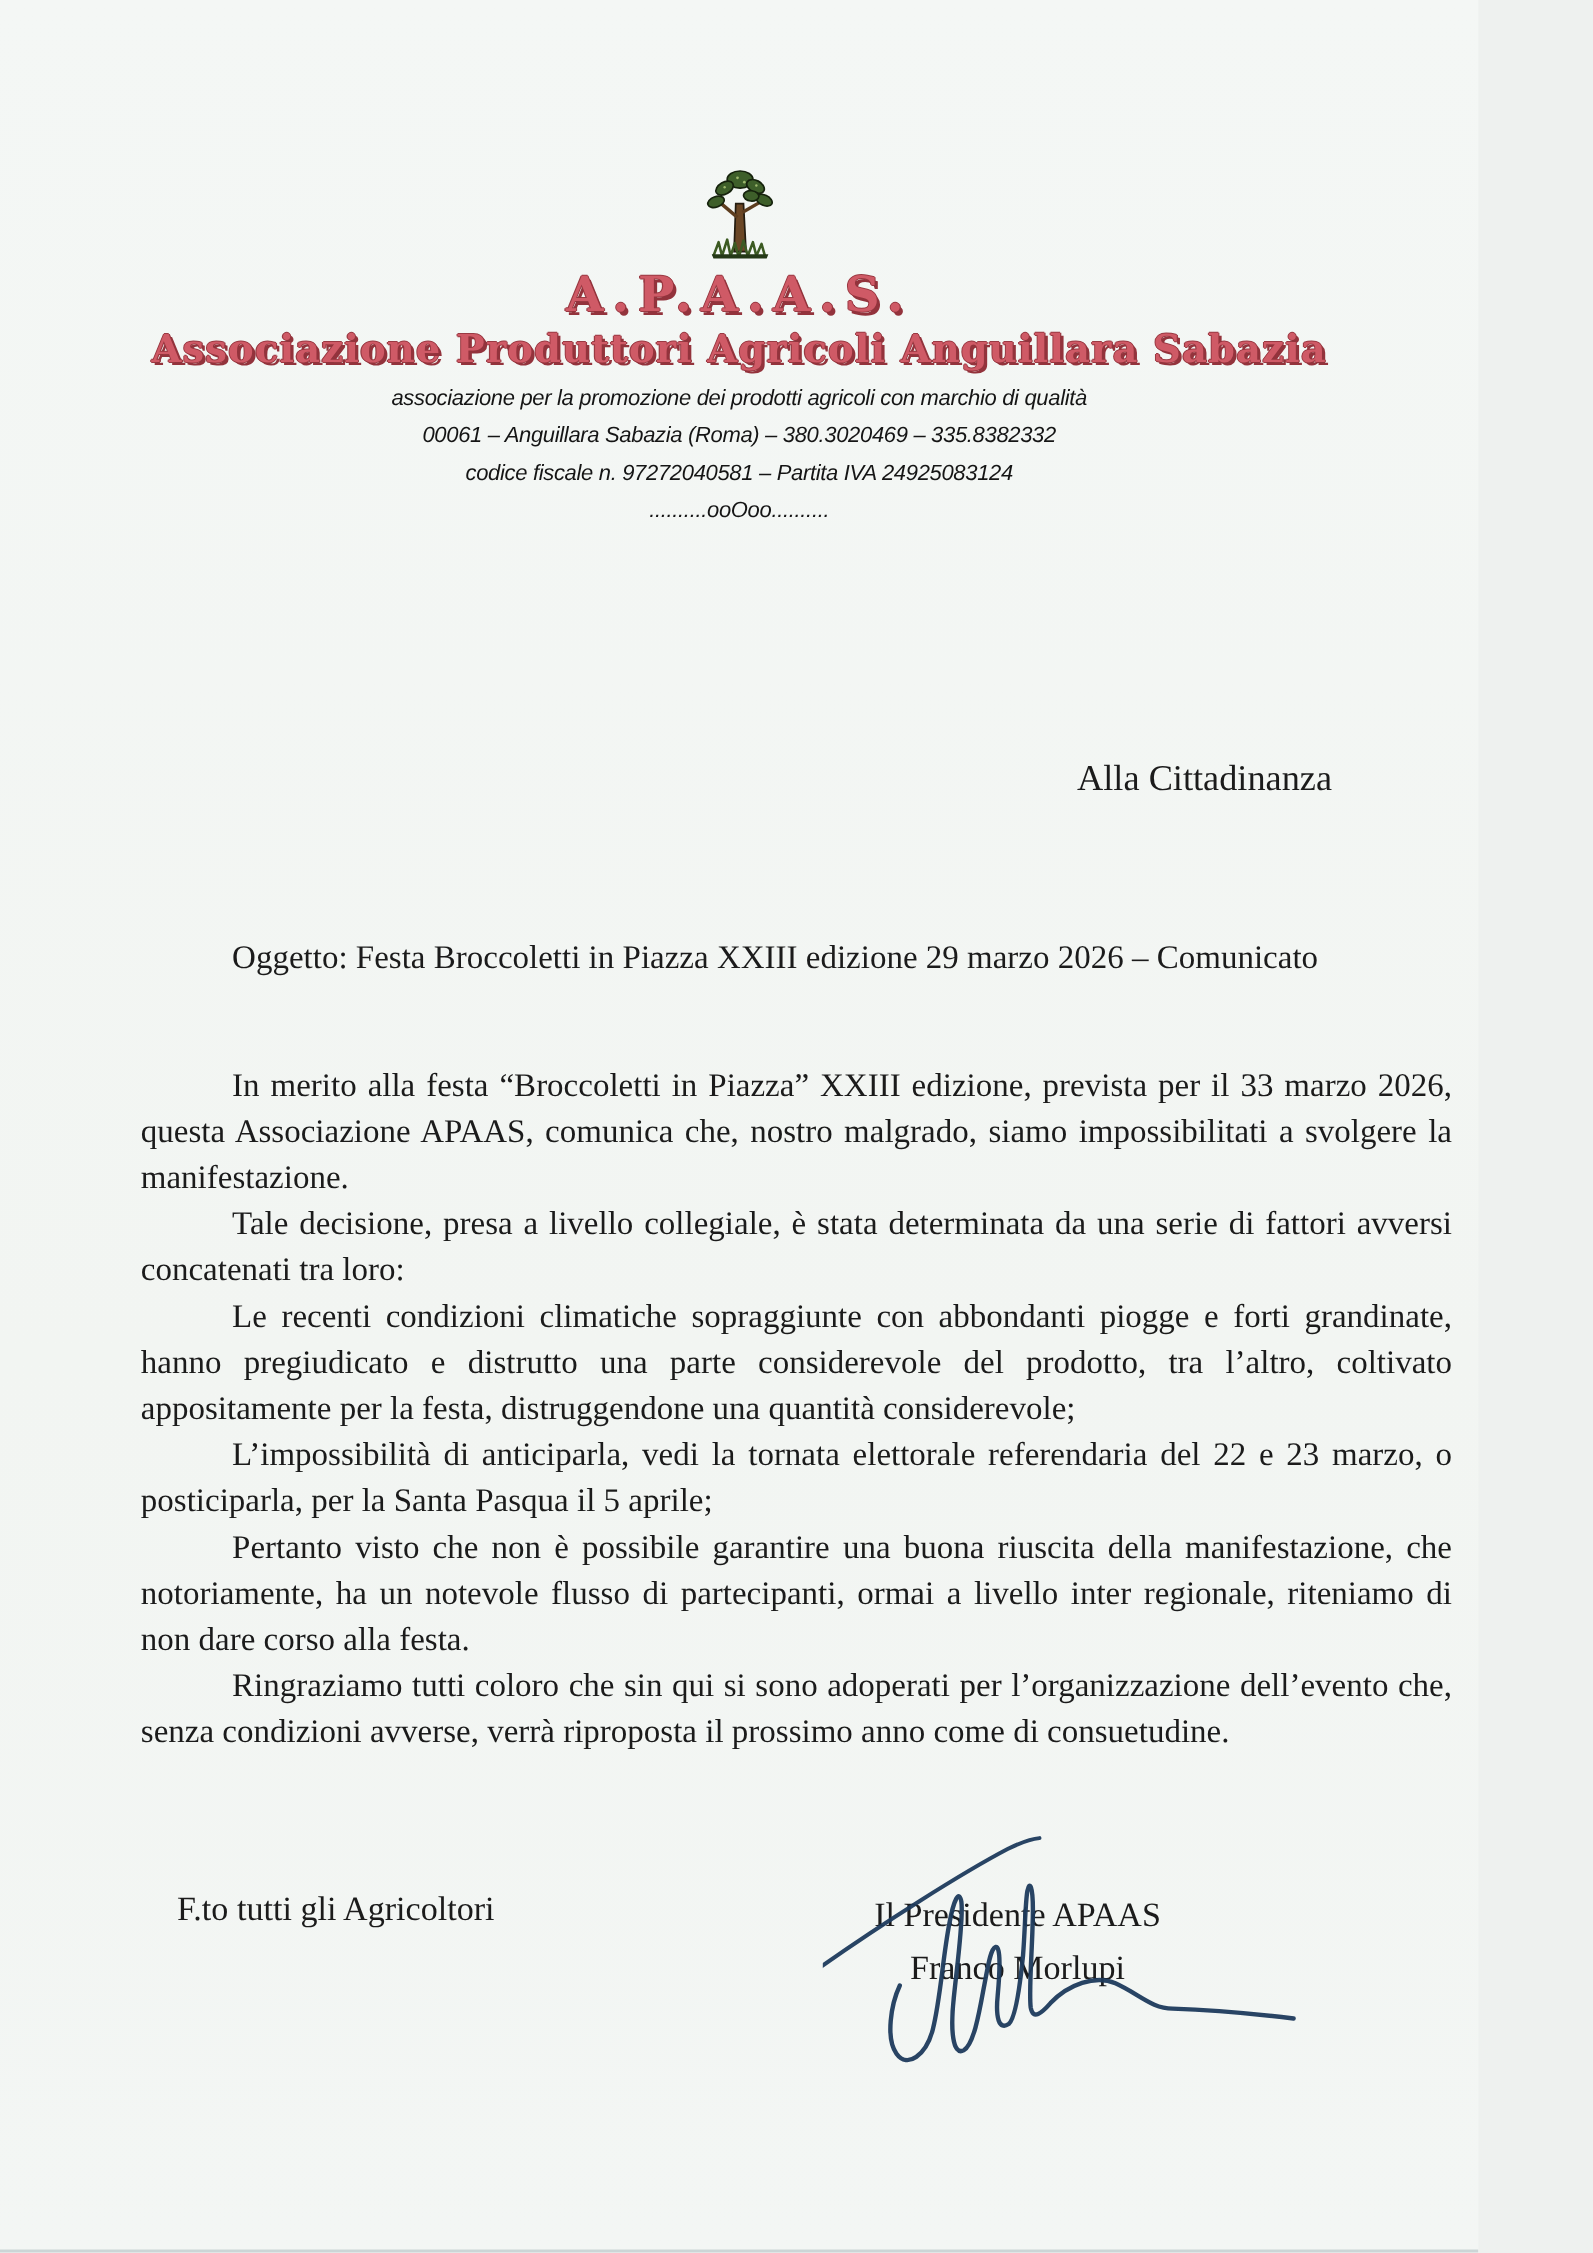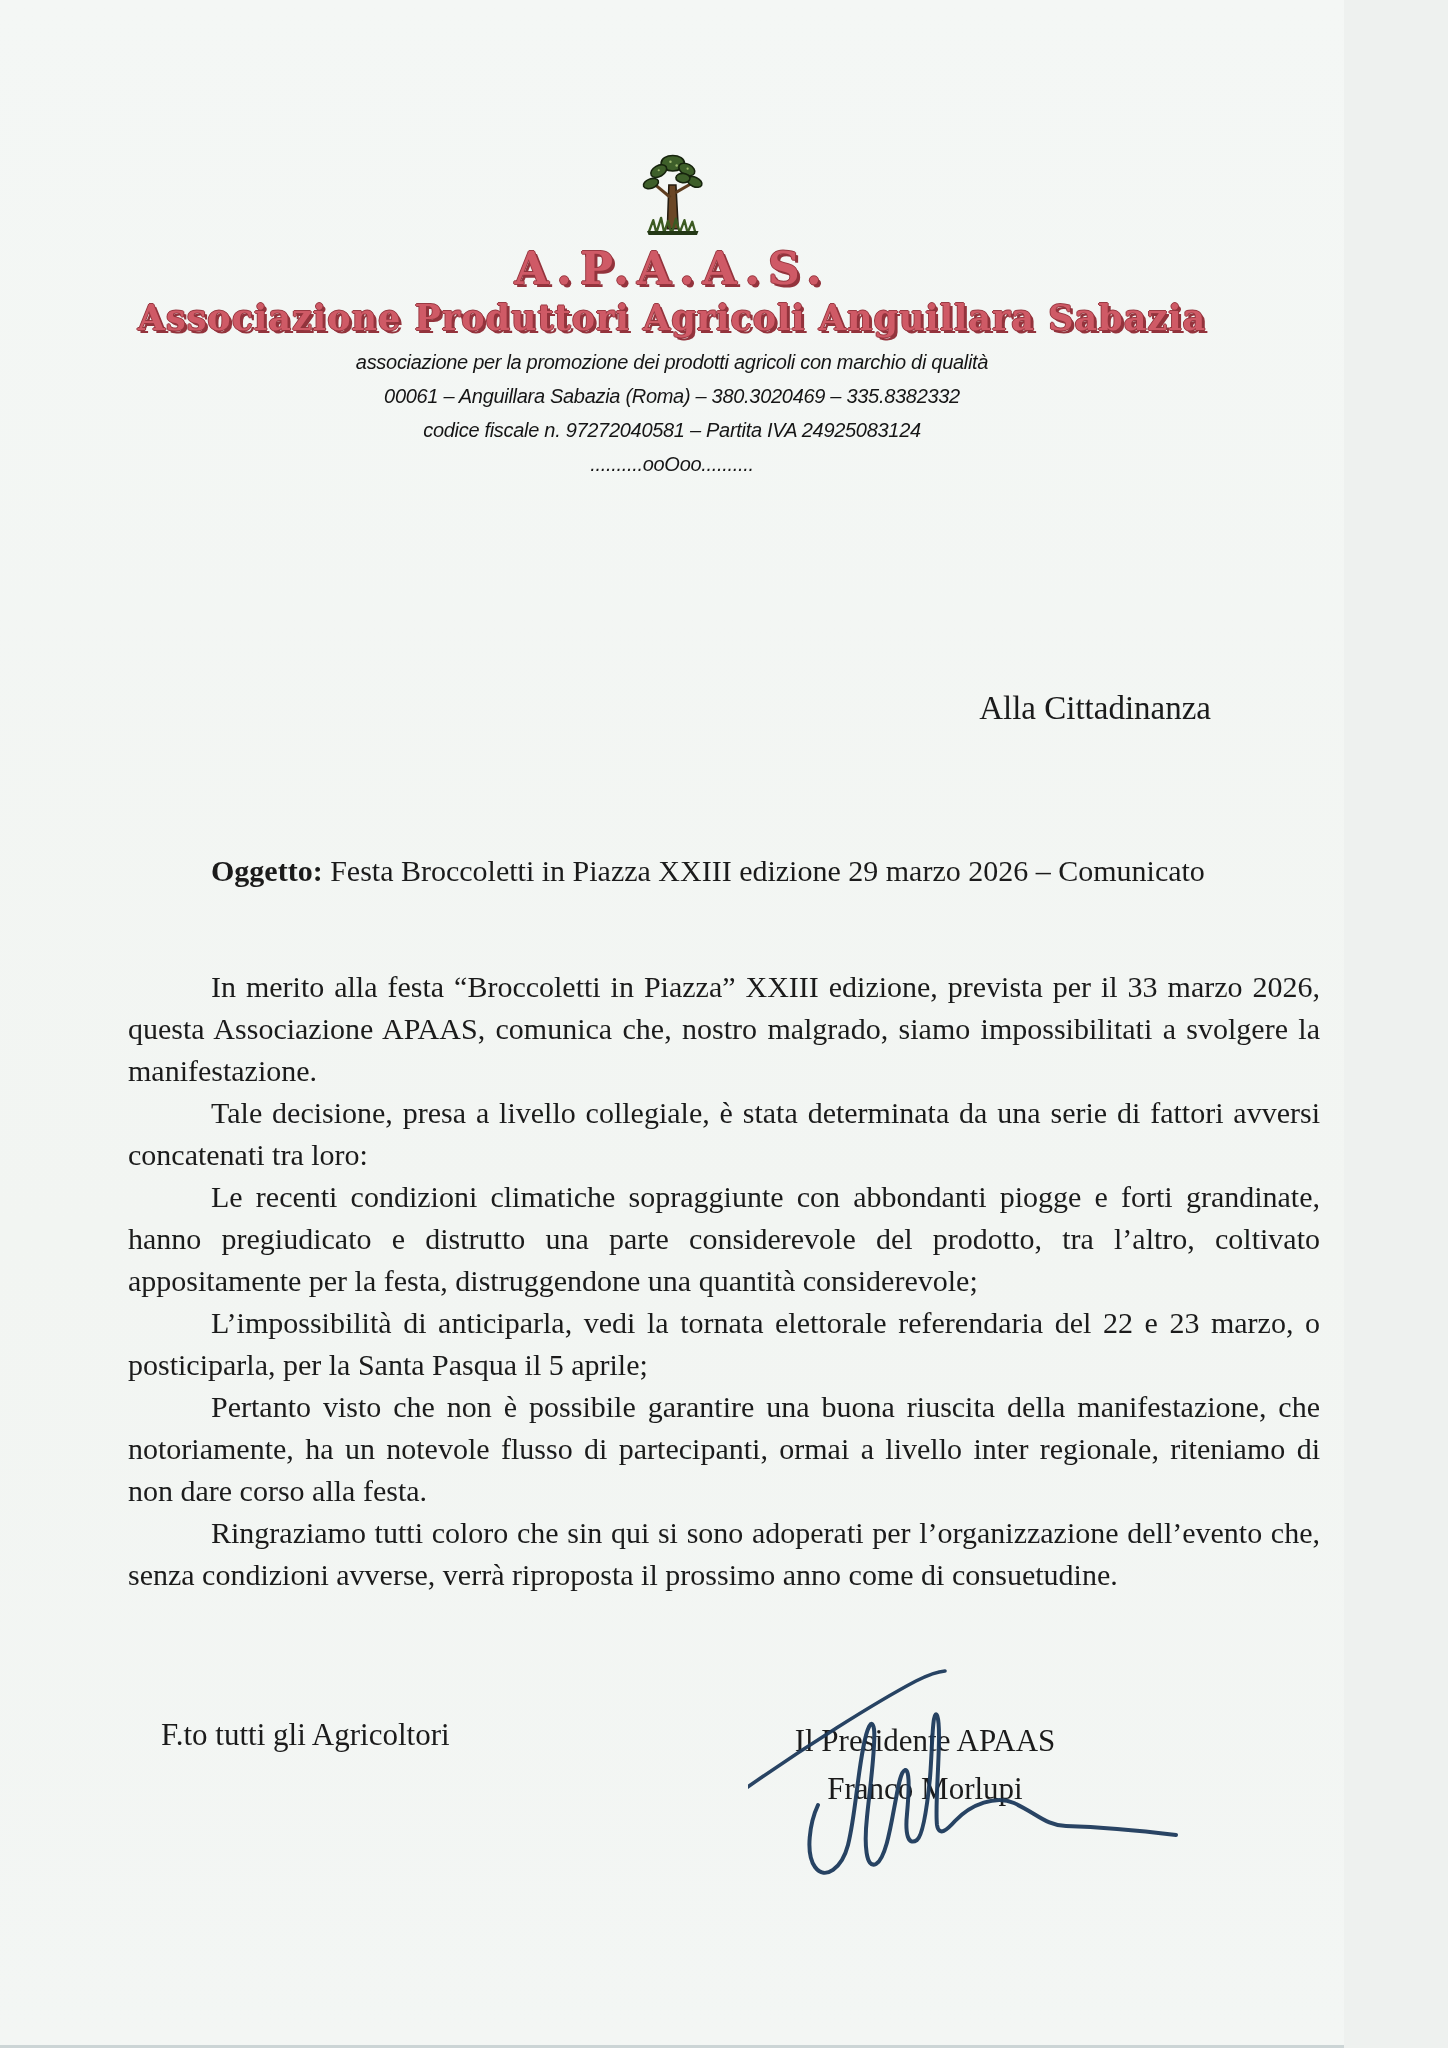--- a/index.html
+++ b/index.html
@@ -26,21 +26,21 @@
   .hdr-sans{font-family:"Liberation Sans",sans-serif;font-size:20px;line-height:34px;color:#151515;letter-spacing:-0.3px;font-style:italic;}
   .hdr-block{margin-top:5px;}
 
   
   .place-date{position:absolute;top:568px;right:133px;font-size:33px;white-space:nowrap;}
   .recipient{position:absolute;top:690px;right:133px;font-size:33px;white-space:nowrap;}
 
   
   .subject{position:absolute;top:850px;left:128px;width:1192px;font-size:30px;line-height:42px;text-align:justify;}
   .subject p{margin:0;text-indent:83px;}
-  .subject .lbl{font-weight:bold;}
+  .subject .lbl{font-weight:normal;}
   .body-text{position:absolute;top:966px;left:128px;width:1192px;font-size:30px;line-height:42px;text-align:justify;}
   .body-text p{margin:0;text-indent:83px;}
 
   
   .sig-left{position:absolute;top:1717px;left:161px;font-size:31px;white-space:nowrap;}
   .sig-right{position:absolute;top:1717px;left:705px;width:440px;text-align:center;font-size:31px;line-height:48px;}
   .sig-ink{position:absolute;top:1618px;left:748px;}
 </style>
 </head>
 <body>

